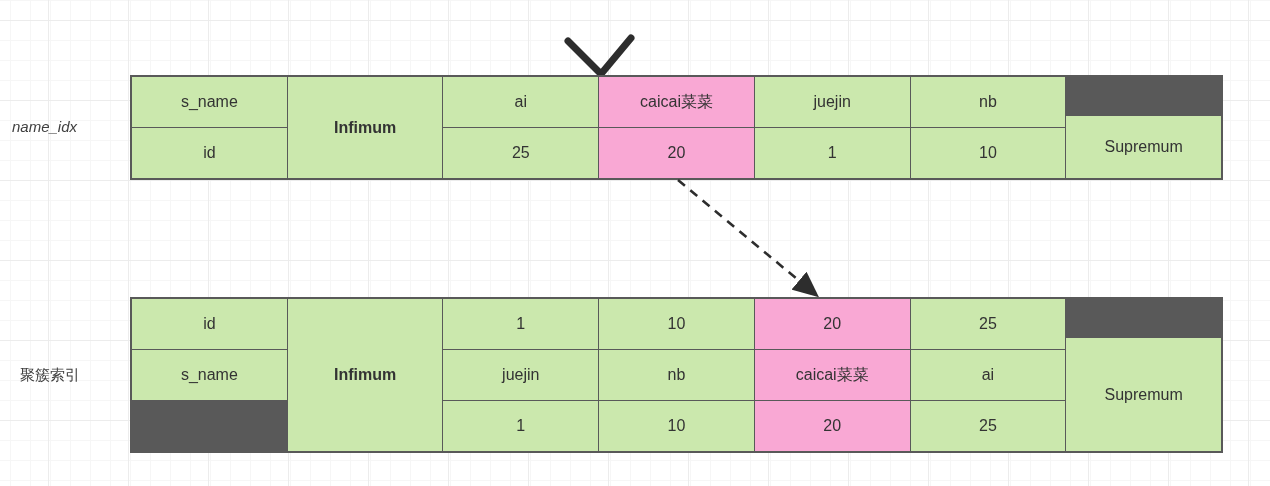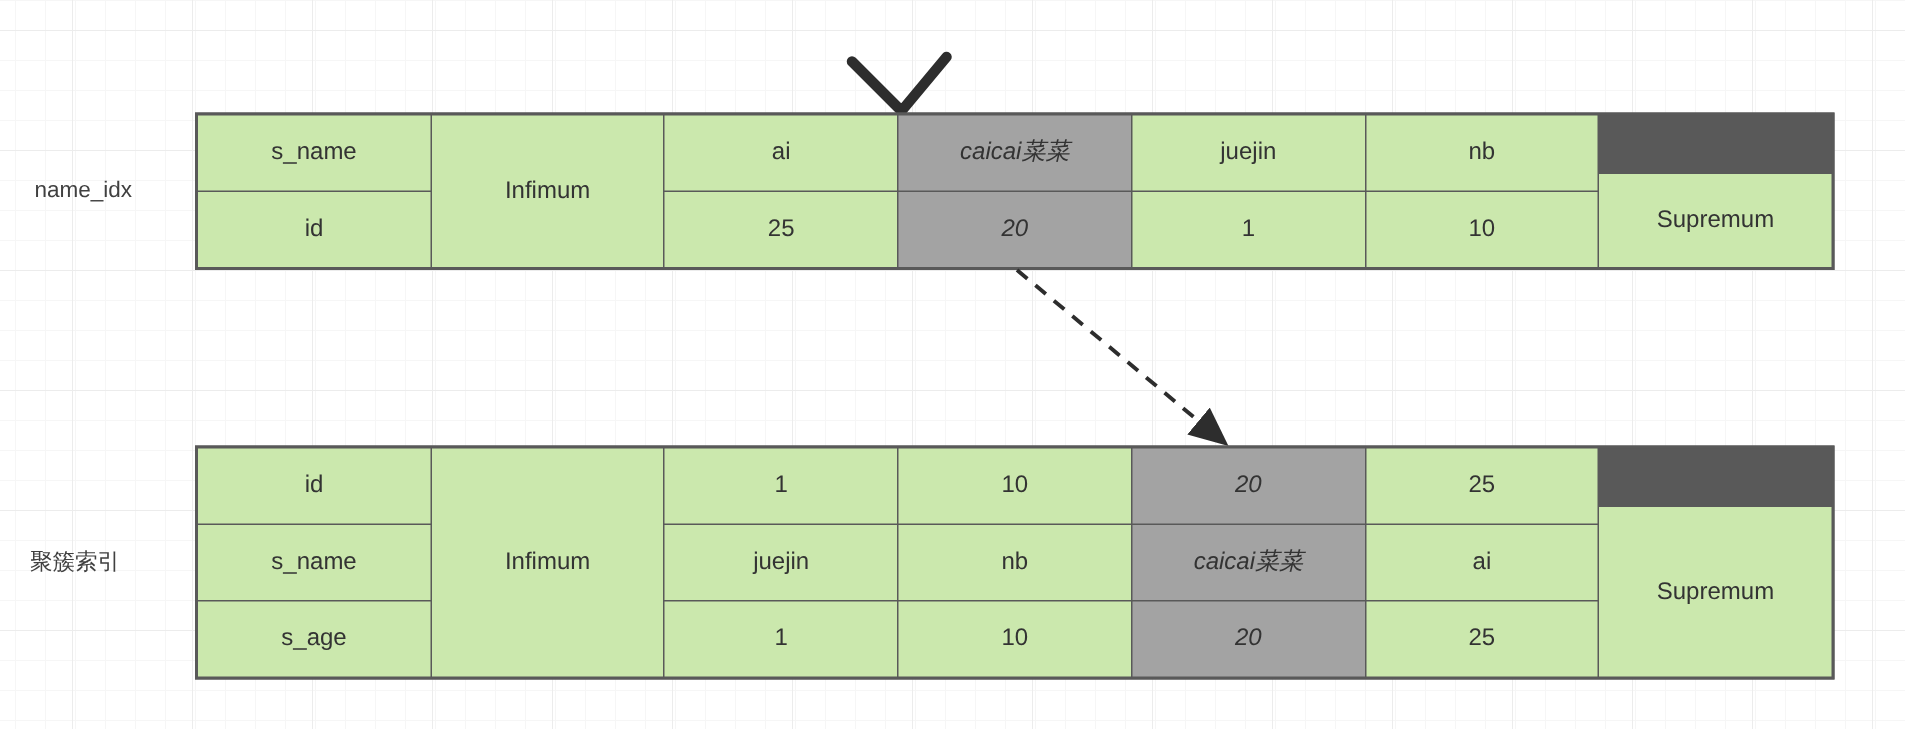--- a/index.html
+++ b/index.html
@@ -41,34 +41,34 @@
     display: flex;
     align-items: center;
     justify-content: center;
     background: #cbe8ad;
     color: #333333;
     font-size: 16px;
     line-height: 1;
     white-space: nowrap;
     overflow: hidden;
   }
-  .cell.hl { background: #a3a3a3; font-style: italic; }
+  .cell.hl { background: #f9a8d4; }
   .span2 { grid-row: span 2; }
   .span3 { grid-row: span 3; }
-  .col1 { grid-column: 1; } .col2 { grid-column: 2; } .col3 { grid-column: 3; }
+  .col1 { grid-column: 1; } .col2 { grid-column: 2; font-weight: bold; } .col3 { grid-column: 3; }
   .col4 { grid-column: 4; } .col5 { grid-column: 5; } .col6 { grid-column: 6; }
   .col7 { grid-column: 7; margin-top: 39px; }
 
   .tbl-label {
     position: absolute;
     color: #404040;
     font-size: 15px;
     line-height: 18px;
   }
-  .tbl-label.top    { left: 23px; top: 118px; }
+  .tbl-label.top    { left: 12px; top: 118px; font-style: italic; }
   .tbl-label.bottom { left: 20px; top: 366px; }
 
   .chevron-wrap {
     position: absolute;
     left: 562px;
     top: 30px;
     width: 76px;
     height: 48px;
   }
   .dashed-arrow-wrap {
@@ -138,21 +138,20 @@
     <div class="cell col5 hl">20</div>
     <div class="cell col6">25</div>
     <div class="cell col7 span3">Supremum</div>
 
     <div class="cell col1">s_name</div>
     <div class="cell col3">juejin</div>
     <div class="cell col4">nb</div>
     <div class="cell col5 hl">caicai菜菜</div>
     <div class="cell col6">ai</div>
 
-    <div class="cell col1">s_age</div>
     <div class="cell col3">1</div>
     <div class="cell col4">10</div>
     <div class="cell col5 hl">20</div>
     <div class="cell col6">25</div>
   </div>
 
 
 </div>
 
 </body></html>

